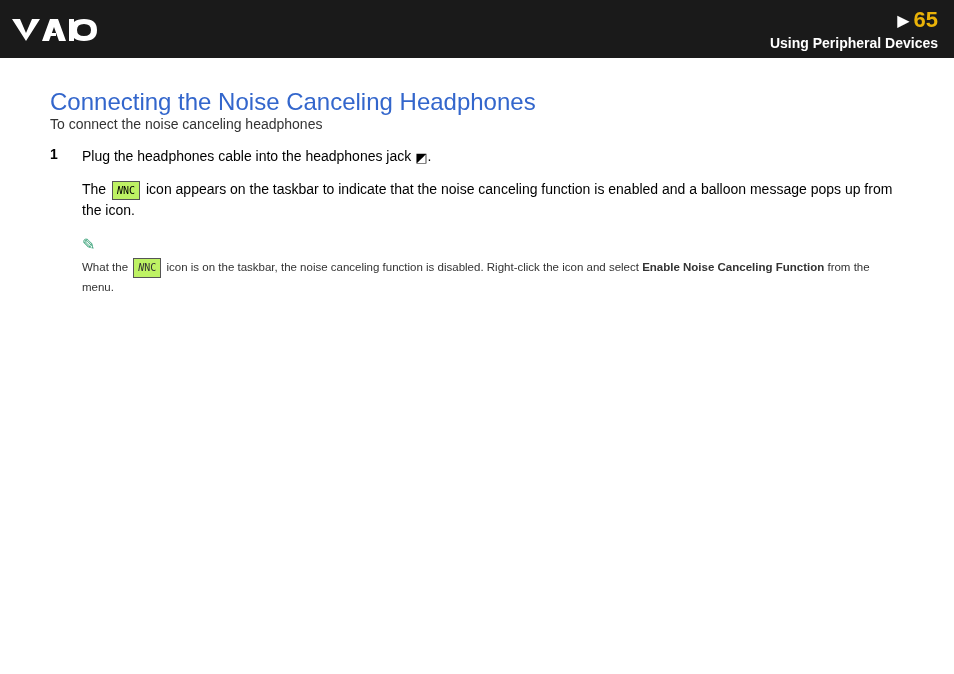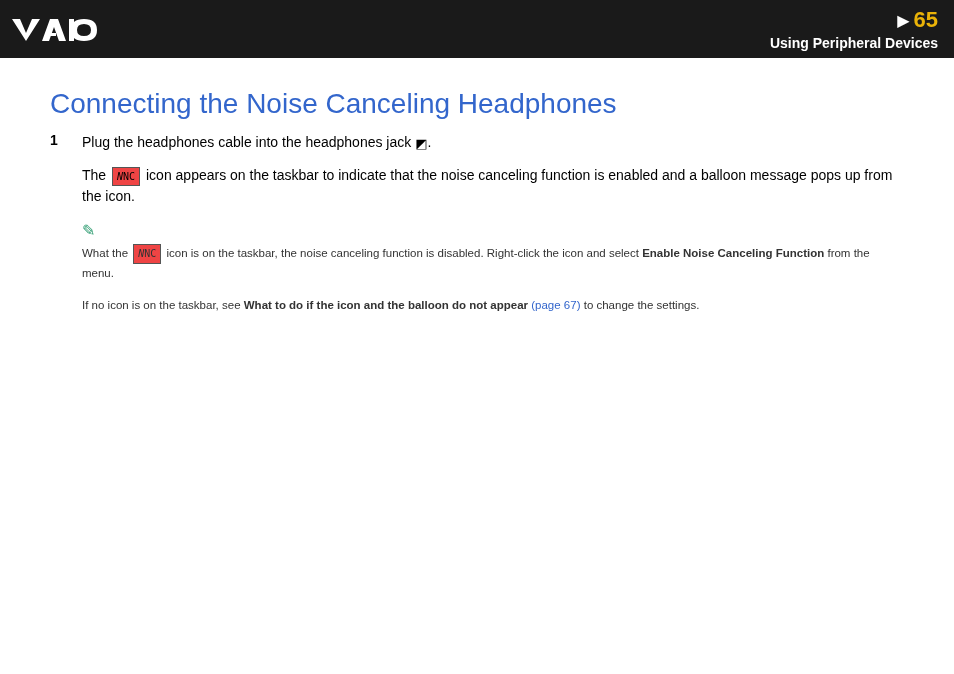--- a/index.html
+++ b/index.html
@@ -65,23 +65,23 @@
       margin-top: 2px;
     }
 
     
     .content {
       padding: 30px 50px 30px 50px;
     }
 
     .section-title {
       color: #3366cc;
-      font-size: 28px;
+      font-size: 24px;
       font-weight: normal;
-      margin-bottom: 12px;
+      margin-bottom: 0;
     }
 
     .subsection-title {
       color: #333;
       font-size: 14px;
       font-weight: normal;
       margin-bottom: 14px;
     }
 
     .step-container {
@@ -104,21 +104,21 @@
     .step-text {
       font-size: 14px;
       color: #000;
       line-height: 1.5;
       margin-top: 8px;
     }
 
     .inline-icon {
       display: inline-block;
       border: 1px solid #555;
-      background: #ef4444;
+      background: #bef264;
       padding: 1px 4px;
       font-size: 10px;
       font-family: monospace;
       vertical-align: middle;
       margin: 0 2px;
     }
 
     .headphone-symbol {
       font-size: 13px;
       vertical-align: middle;
@@ -200,20 +200,21 @@
       <span class="page-num">65</span>
     </div>
     <div class="header-subtitle">Using Peripheral Devices</div>
   </div>
 </div>
 
 <div class="content">
 
   <h1 class="section-title">Connecting the Noise Canceling Headphones</h1>
 
+  <p class="subsection-title">To connect the noise canceling headphones</p>
 
   <div class="step-container">
     <span class="step-number">1</span>
     <div class="step-content">
       <span class="step-text">
         <span>Plug the headphones cable into the headphones jack</span>
         <span class="headphone-symbol"> ◩</span><span>.</span>
       </span>
     </div>
   </div>
@@ -230,22 +231,14 @@
     <div class="note-icon">✎</div>
     <p class="note-text">
       <span>What the</span>
       <span class="inline-icon"><span style="font-style:italic;">N</span><span>NC</span></span>
       <span>icon is on the taskbar, the noise canceling function is disabled. Right-click the icon and select</span>
       <strong>Enable Noise Canceling Function</strong>
       <span>from the menu.</span>
     </p>
   </div>
 
-  <div class="additional-note">
-    <p class="additional-note-text">
-      <span>If no icon is on the taskbar, see</span>
-      <strong>What to do if the icon and the balloon do not appear</strong>
-      <a class="note-link" href="#"> <span>(page 67)</span></a>
-      <span>to change the settings.</span>
-    </p>
-  </div>
 
 </div>
 
 </body></html>

